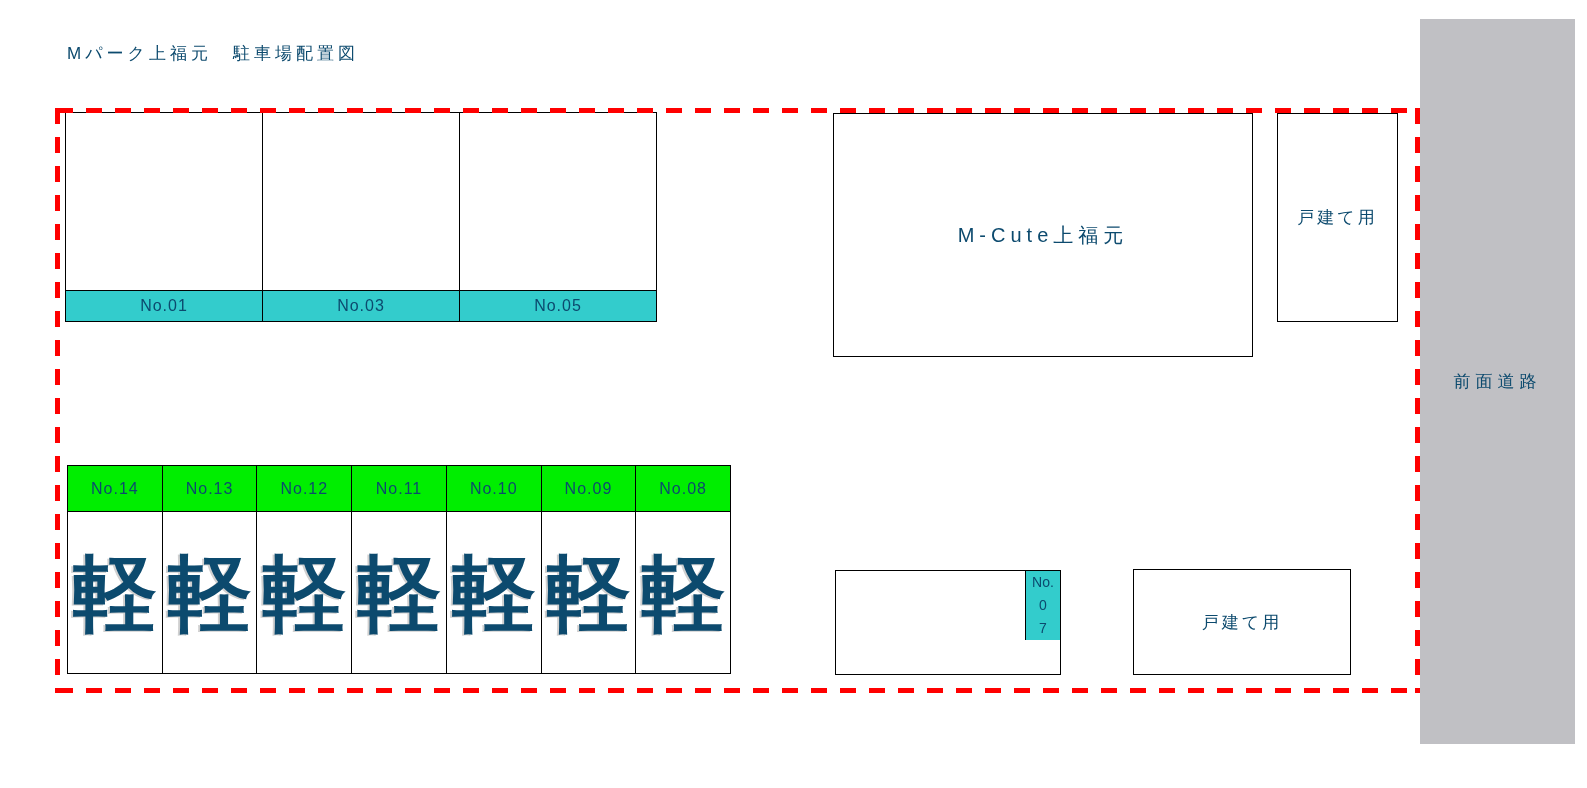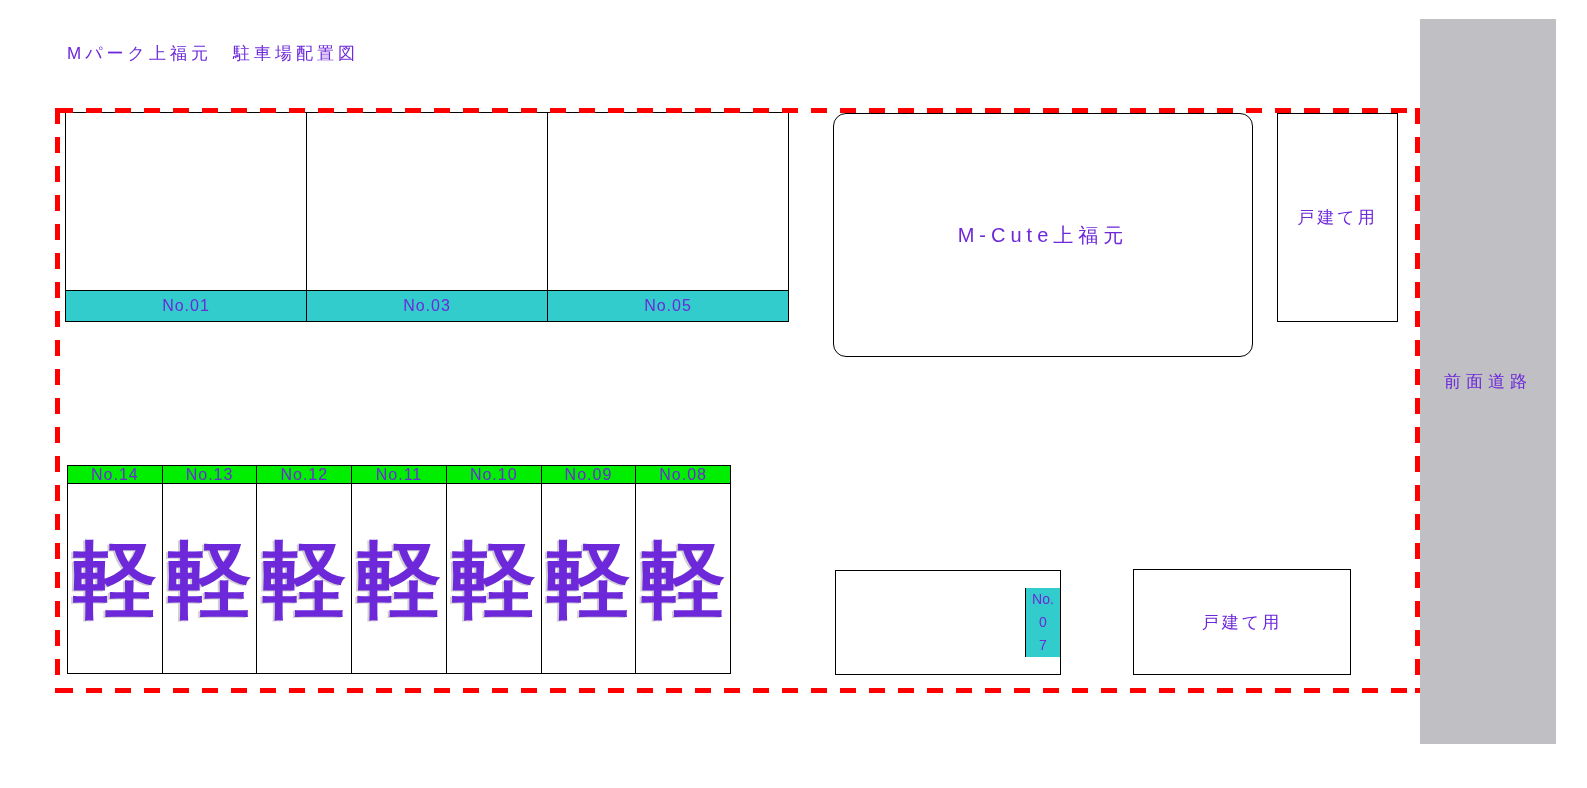--- a/index.html
+++ b/index.html
@@ -1,19 +1,19 @@
 <!DOCTYPE html>
 <html><head>
 <meta charset="utf-8">
 <style>
   * { margin:0; padding:0; box-sizing:border-box; }
   html,body { background:#ffffff; }
   #canvas {
     position:relative; width:1587px; height:788px; background:#ffffff;
-    font-family:"Liberation Sans", sans-serif; color:#6d28d9;
+    font-family:"Liberation Sans", sans-serif; color:#0c4a6e;
     overflow:hidden;
     text-decoration:underline;
   }
   .page-title {
     position:absolute; left:67px; top:42px;
     font-size:17px; letter-spacing:4px; white-space:pre;
   }
 
   
   .red-h, .red-v { position:absolute; z-index:6; }
@@ -22,60 +22,60 @@
   .red-top    { left:57px;  top:108px; width:1363px; }
   .red-bottom { left:57px;  top:688px; width:1363px; }
   .red-left   { left:55px;  top:108px; height:585px; }
   .red-right  { left:1415px;top:108px; height:585px; }
 
   
   .box { position:absolute; border:1px solid #000; background:#fff;
          display:flex; align-items:center; justify-content:center; }
 
   
-  .row-top { position:absolute; left:65px; top:112px; width:724px; height:210px; display:flex; z-index:2; }
+  .row-top { position:absolute; left:65px; top:112px; width:592px; height:210px; display:flex; z-index:2; }
   .row-top .cell { flex:1; border:1px solid #000; border-left:none; display:flex; flex-direction:column; background:#fff; }
   .row-top .cell:first-child { border-left:1px solid #000; }
   .space-top { height:178px; border-bottom:1px solid #000; background:#fff; }
   .label-cyan {
     flex:1; background:#33CCCC; display:flex; align-items:center; justify-content:center;
     font-size:16px; letter-spacing:1px;
   }
 
   
   .row-bottom { position:absolute; left:67px; top:465px; width:664px; height:209px; display:flex; z-index:2; }
   .row-bottom .cell { flex:1; border:1px solid #000; border-left:none; display:flex; flex-direction:column; background:#fff; }
   .row-bottom .cell:first-child { border-left:1px solid #000; }
   .label-green {
-    height:18px; background:#00EE00; border-bottom:1px solid #000;
+    height:46px; background:#00EE00; border-bottom:1px solid #000;
     display:flex; align-items:center; justify-content:center; font-size:16px; letter-spacing:1px;
   }
   .space-kei {
     flex:1; display:flex; align-items:center; justify-content:center;
     font-size:84px; font-weight:bold; line-height:1;
     text-shadow:-2px 1px 0 rgba(170,170,170,0.55);
   }
 
   
-  .building-mcute { left:833px; top:113px; width:420px; height:244px; font-size:20px; letter-spacing:5px; z-index:2;border-radius:13px; }
+  .building-mcute { left:833px; top:113px; width:420px; height:244px; font-size:20px; letter-spacing:5px; z-index:2; }
   .house-top      { left:1277px; top:113px; width:121px; height:209px; font-size:17px; letter-spacing:3px; z-index:2; }
   .house-bottom   { left:1133px; top:569px; width:218px; height:106px; font-size:17px; letter-spacing:3px; z-index:2; }
 
   
-  .unit-07 { left:835px; top:570px; width:226px; height:105px; padding:0; display:flex; align-items:center; justify-content:flex-start; z-index:2; }
+  .unit-07 { left:835px; top:570px; width:226px; height:105px; padding:0; display:flex; align-items:flex-start; justify-content:flex-start; z-index:2; }
   .unit-07 .blank { flex:1; background:#fff; }
   .strip-07 {
     width:35px; border-left:1px solid #000; background:#33CCCC;
     display:flex; flex-direction:column; align-items:center; justify-content:center;
     font-size:14px; line-height:23px;
   }
 
   
   .road {
-    position:absolute; left:1420px; top:19px; width:136px; height:725px;
+    position:absolute; left:1420px; top:19px; width:155px; height:725px;
     background:#C0C0C4; display:flex; align-items:center; justify-content:center;
     font-size:17px; letter-spacing:5px; z-index:1;
   }
 </style>
 </head>
 <body>
 
 <div id="canvas">
 
   <div class="page-title">Mパーク上福元　駐車場配置図</div>

